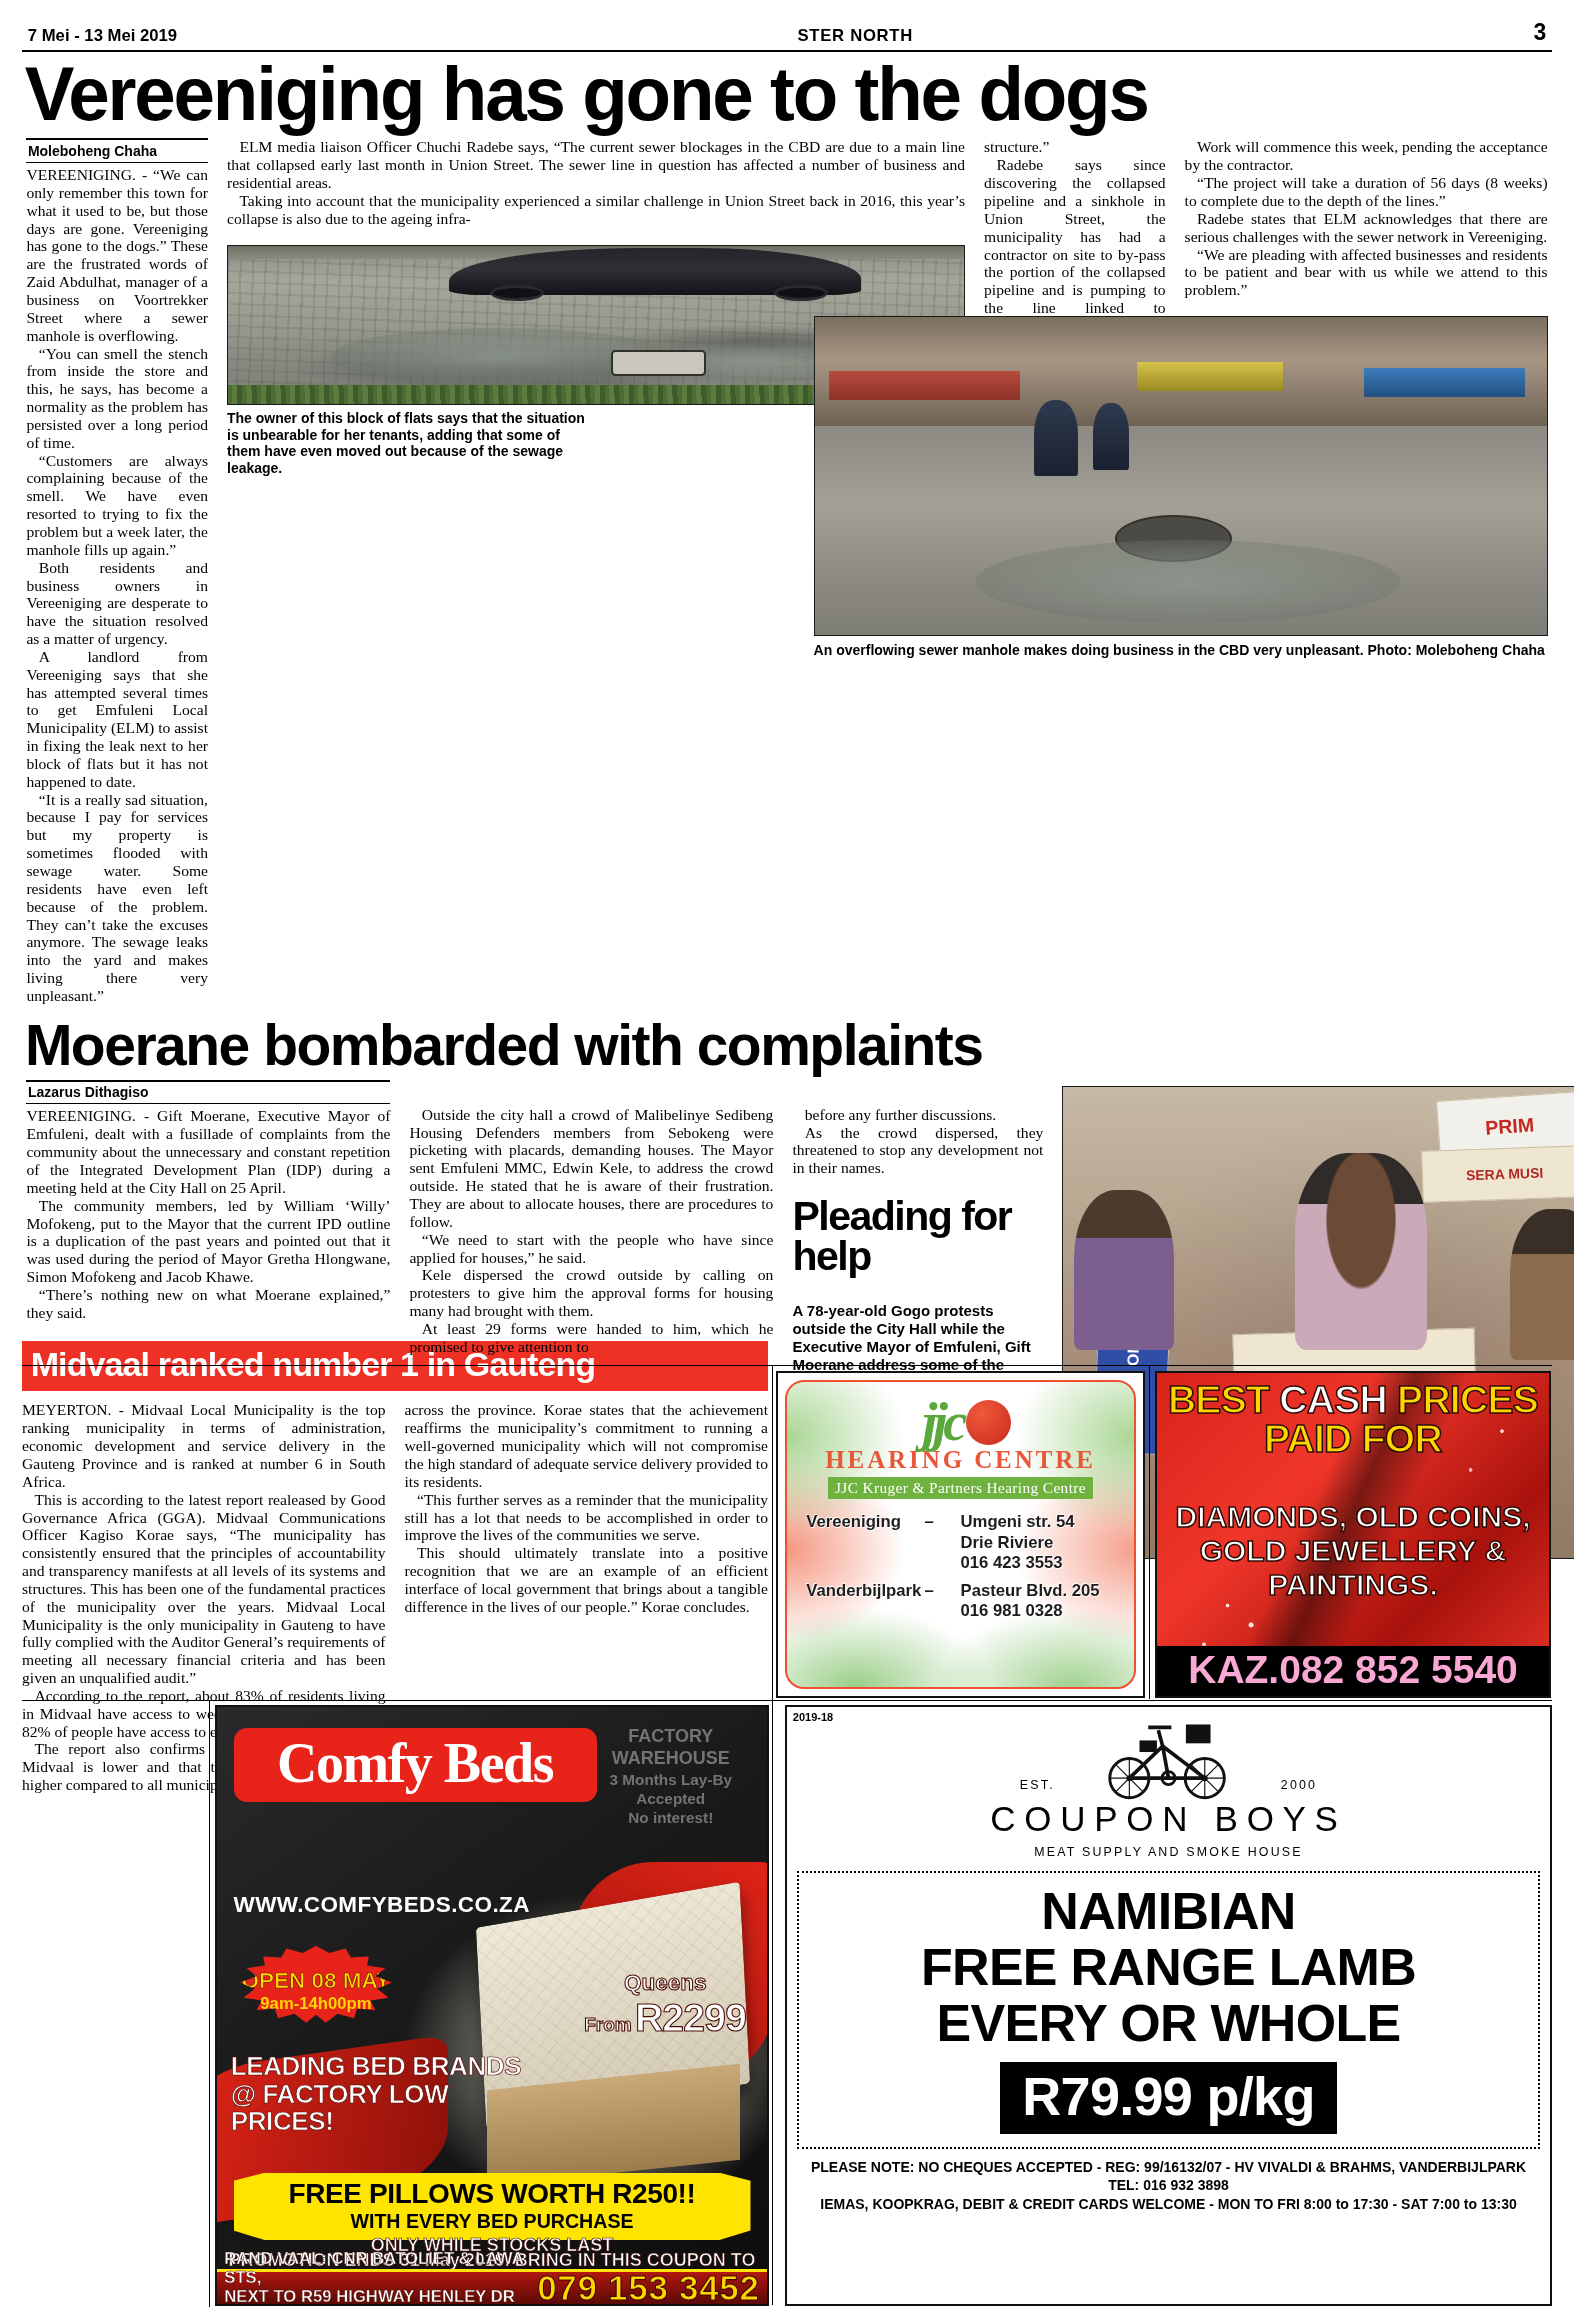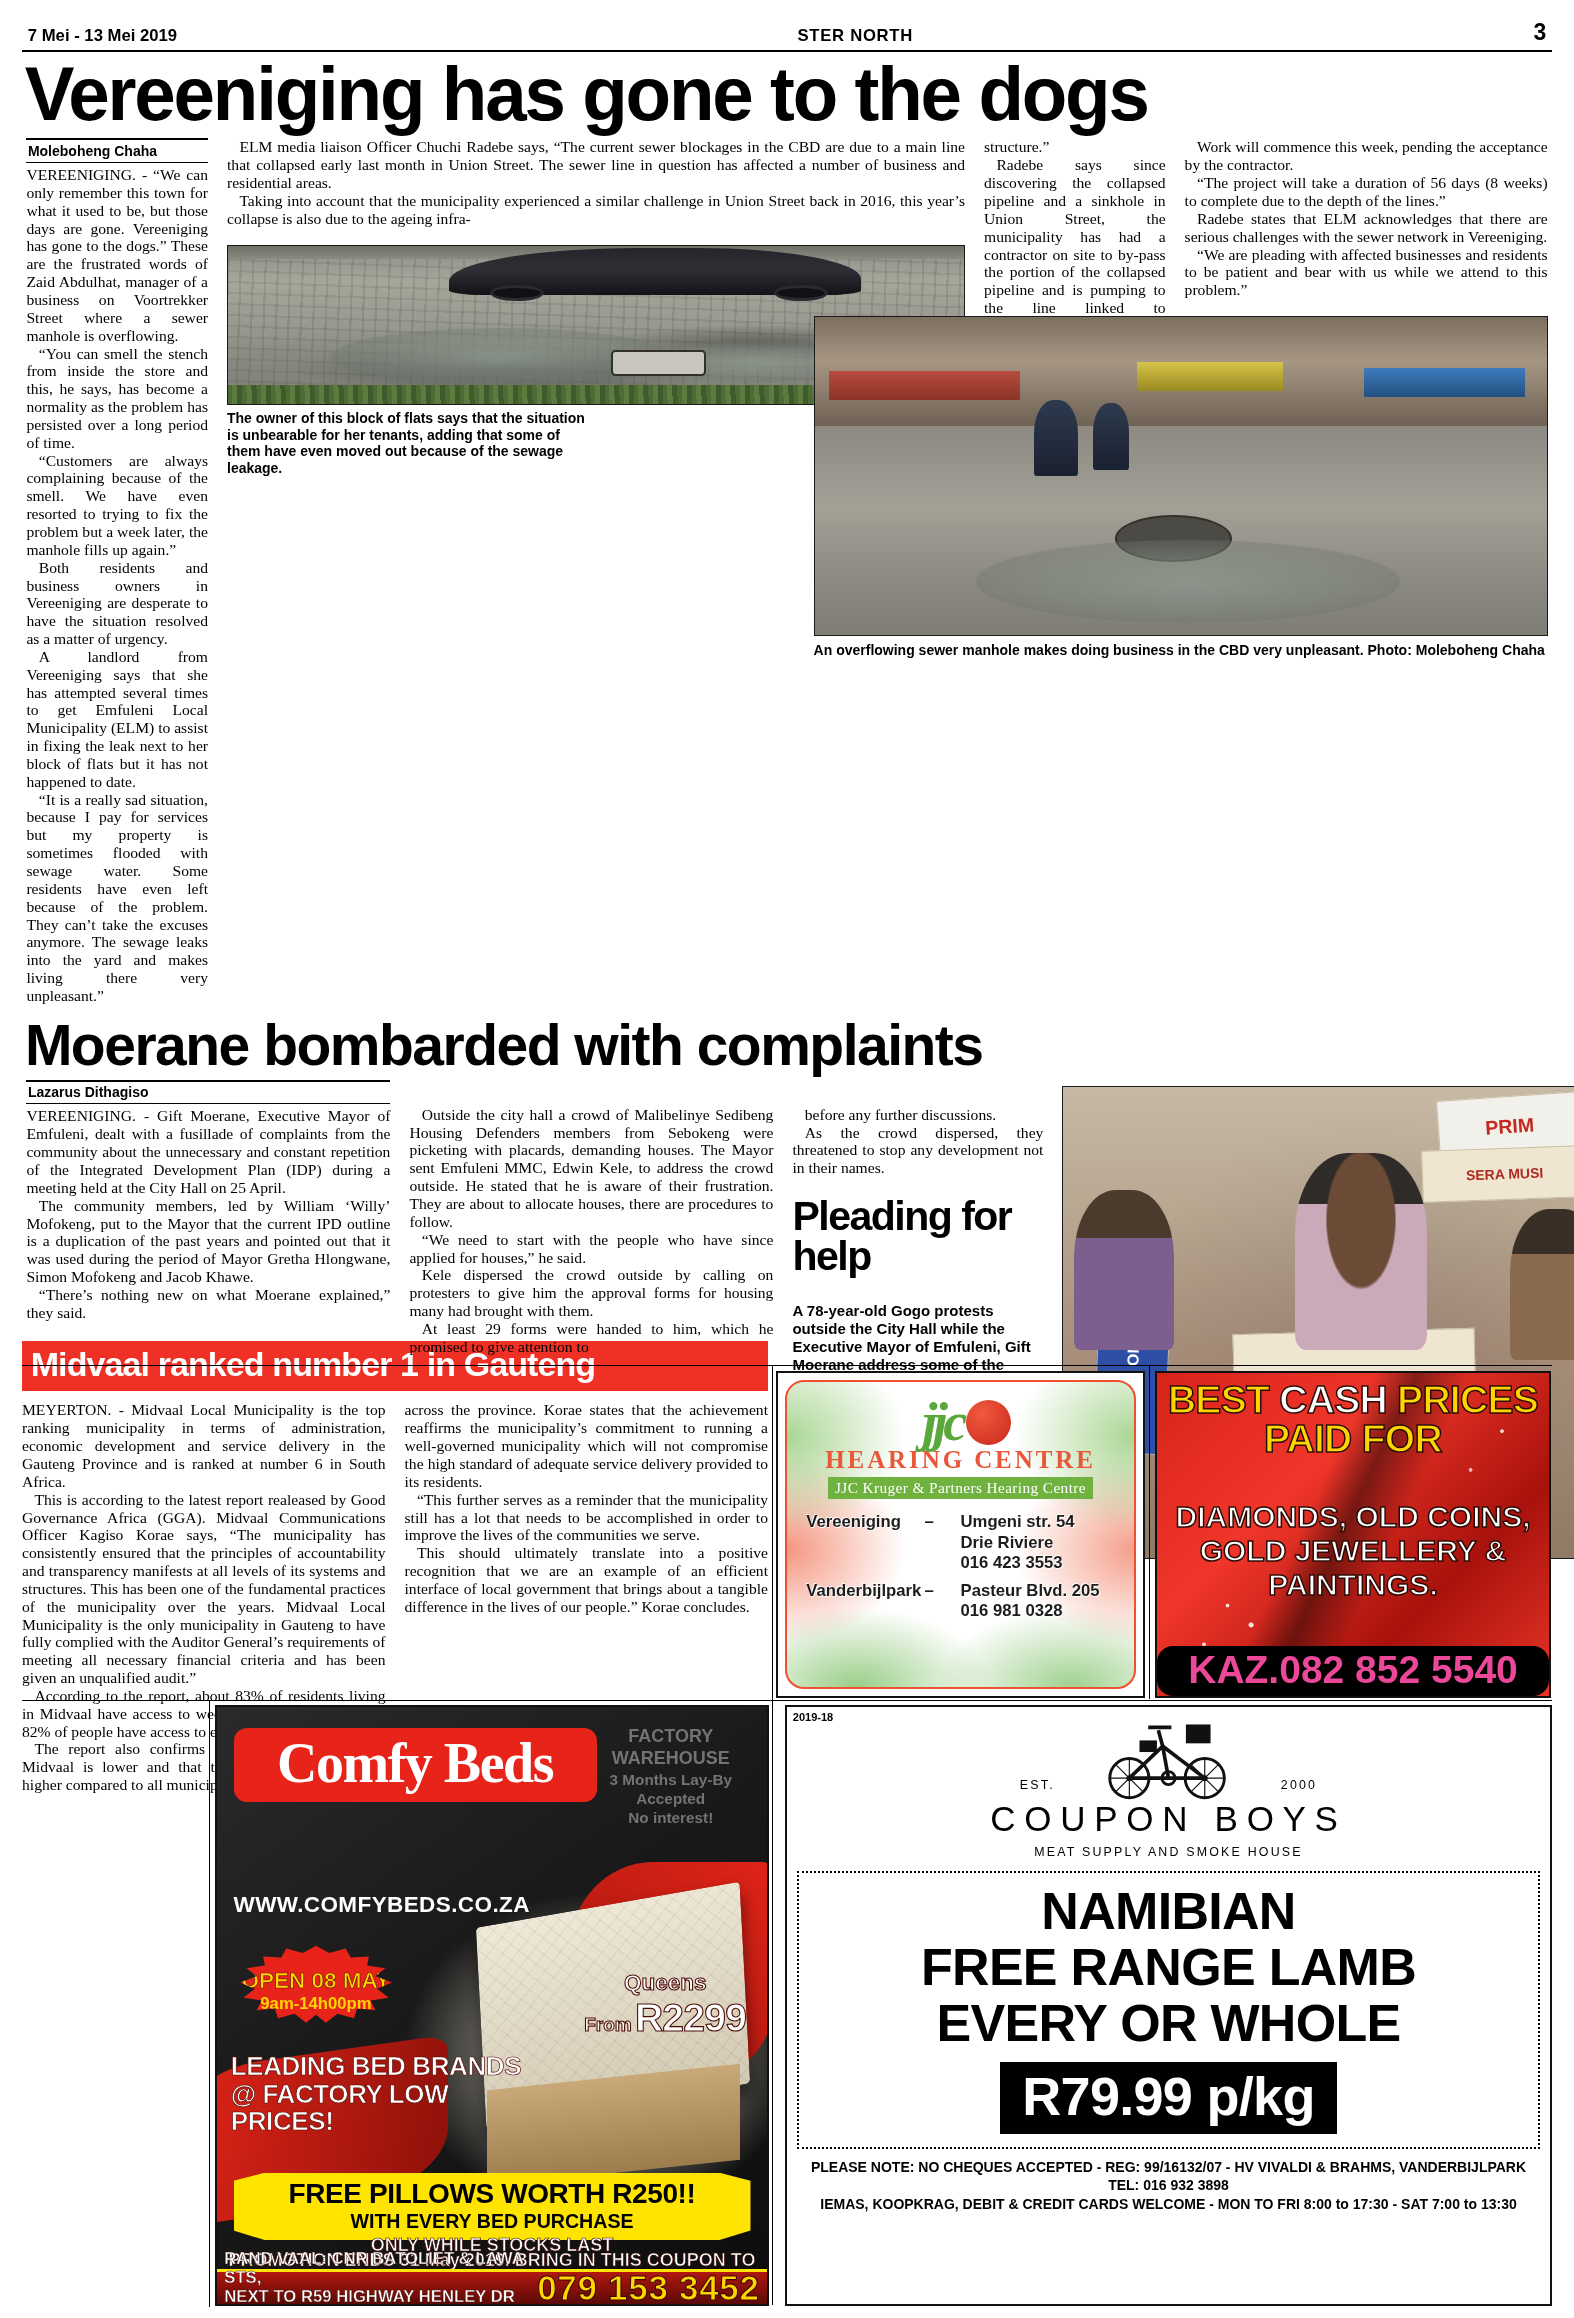--- a/index.html
+++ b/index.html
@@ -141,22 +141,22 @@
       radial-gradient(circle at 12% 84%, rgba(255,255,255,0.8) 0 1.5px, transparent 2.2px),
       radial-gradient(circle at 88% 18%, rgba(255,255,255,0.8) 0 1.5px, transparent 2.2px),
       radial-gradient(circle at 80% 30%, rgba(255,255,255,0.7) 0 1.5px, transparent 2.2px),
       linear-gradient(115deg, transparent 40%, rgba(0,0,0,0.45) 48%, transparent 58%);
     pointer-events:none; }
   .cash-l1 { font-family:"Liberation Sans", sans-serif; font-weight:bold; font-size:39px; text-align:center; letter-spacing:-0.7px;
     -webkit-text-stroke:1.5px #2a0b06; line-height:1.0; }
   .cash-y { color:#ffd400; } .cash-w { color:#fff; }
   .cash-l3 { font-family:"Liberation Sans", sans-serif; font-weight:bold; font-size:30px; color:#fff; text-align:center;
     -webkit-text-stroke:1.5px #2a0b06; line-height:1.12; }
-  .cash-phone { background:#000; color:#ec4899; font-family:"Liberation Sans", sans-serif; font-weight:bold;
-    font-size:39px; text-align:center; letter-spacing:0px; padding:1.5px 0 4.4px 0;border-radius:16px; }
+  .cash-phone { background:#000; color:#f9a8d4; font-family:"Liberation Sans", sans-serif; font-weight:bold;
+    font-size:39px; text-align:center; letter-spacing:0px; padding:1.5px 0 4.4px 0; }
 
   .ad-comfy { background:#111; position:relative; }
   .comfy-bg { position:absolute; inset:0;
     background:
       radial-gradient(ellipse 60% 45% at 70% 58%, rgba(225,218,200,0.95), transparent 60%),
       linear-gradient(145deg,#2a2a2c 0%, #191919 45%, #0d0d0d 100%); }
   .comfy-red-swoosh { position:absolute; left:-6%; bottom:16%; width:48%; height:26%;
     background:linear-gradient(100deg,#e02418,#8d1109); transform:skewY(-8deg); border-radius:30% 10% 40% 10%; }
   .comfy-red-right { position:absolute; right:-2%; top:26%; width:38%; height:38%;
     background:linear-gradient(220deg,#e02418,#a0140c); border-radius:40% 8% 45% 10%; }

